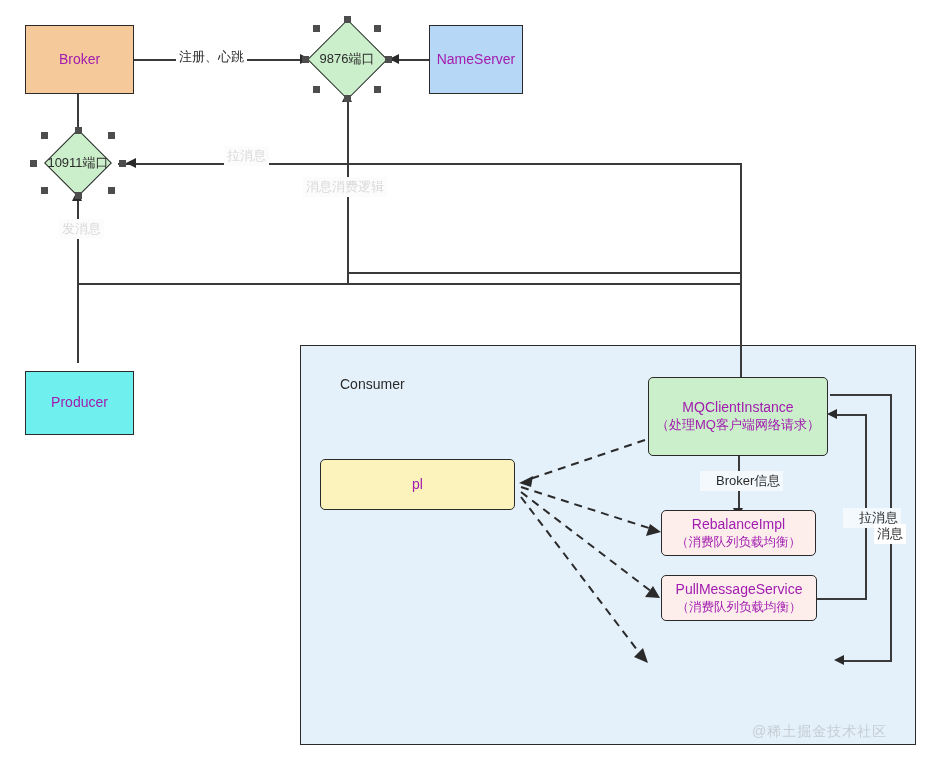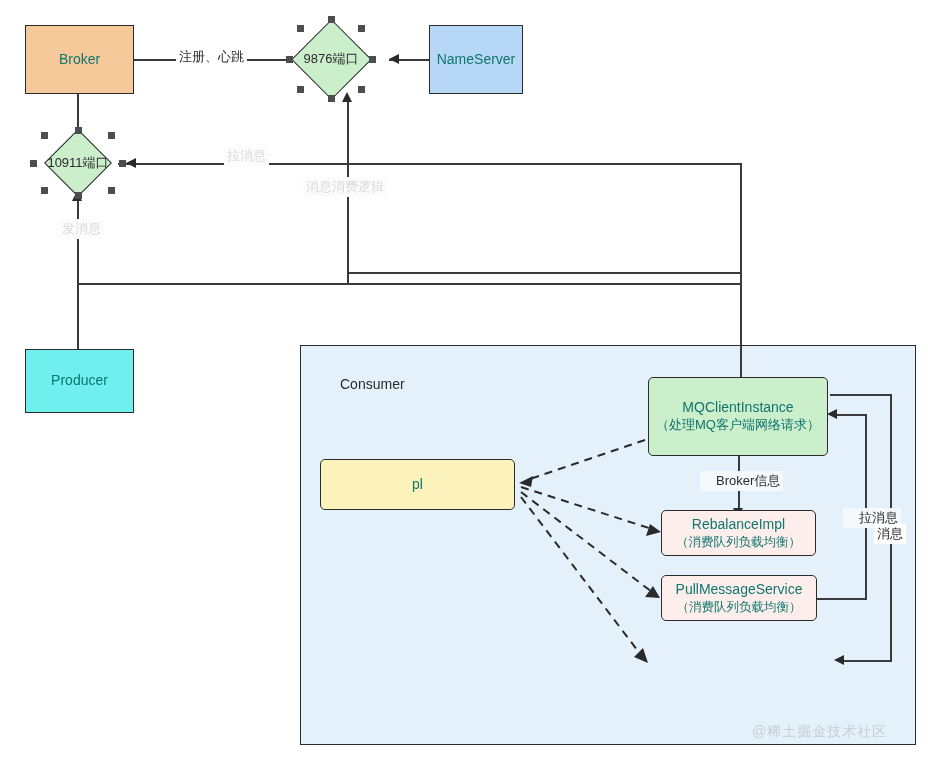--- a/index.html
+++ b/index.html
@@ -19,21 +19,21 @@
   }
 
   
   .node {
     position: absolute;
     box-sizing: border-box;
     display: flex;
     align-items: center;
     justify-content: center;
     text-align: center;
-    color: #0f766e;
+    color: #a21caf;
     line-height: 1.28;
     z-index: 6;
   }
   .rect {
     border: 1.6px solid #2a2a2a;
     font-size: 14px;
   }
   .rounded {
     border-radius: 5px;
   }
@@ -211,25 +211,25 @@
   </svg>
 
   <div class="node rect broker" style="left:25px; top:25px; width:109px; height:69px;">
     <span>Broker</span>
   </div>
 
   <div class="node rect nameserver" style="left:429px; top:25px; width:94px; height:69px;">
     <span>NameServer</span>
   </div>
 
-  <div class="node rect producer" style="left:25px; top:349px; width:109px; height:64px;">
+  <div class="node rect producer" style="left:25px; top:371px; width:109px; height:64px;">
     <span>Producer</span>
   </div>
 
-  <div class="diamond-wrap" style="left:289px; top:19px; width:84px; height:80px;text-decoration:underline;">
+  <div class="diamond-wrap" style="left:305px; top:19px; width:84px; height:80px;text-decoration:underline;">
     <div class="diamond-shape" style="width:57px; height:57px; margin-left:-28.5px; margin-top:-28.5px; transform:rotate(45deg);"></div>
     <div class="diamond-label">9876端口</div>
     <div class="handle" style="left:38.5px; top:-3px;"></div>
     <div class="handle" style="left:38.5px; top:76px;"></div>
     <div class="handle" style="left:-3px; top:36.5px;"></div>
     <div class="handle" style="left:80px; top:36.5px;"></div>
     <div class="handle" style="left:8px; top:6px;"></div>
     <div class="handle" style="left:69px; top:6px;"></div>
     <div class="handle" style="left:8px; top:67px;"></div>
     <div class="handle" style="left:69px; top:67px;"></div>

